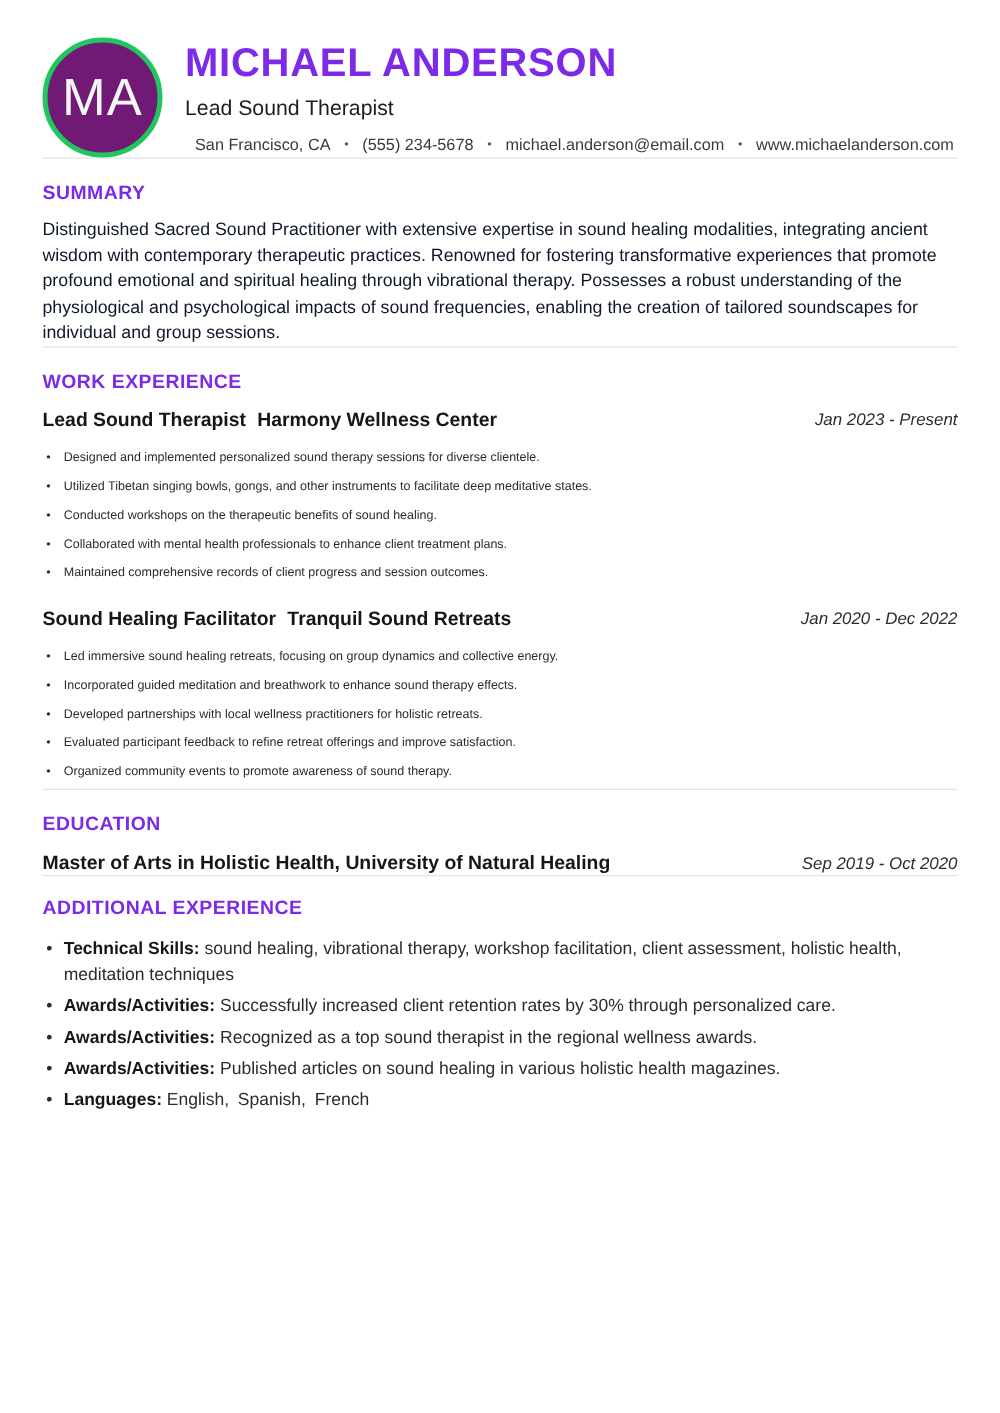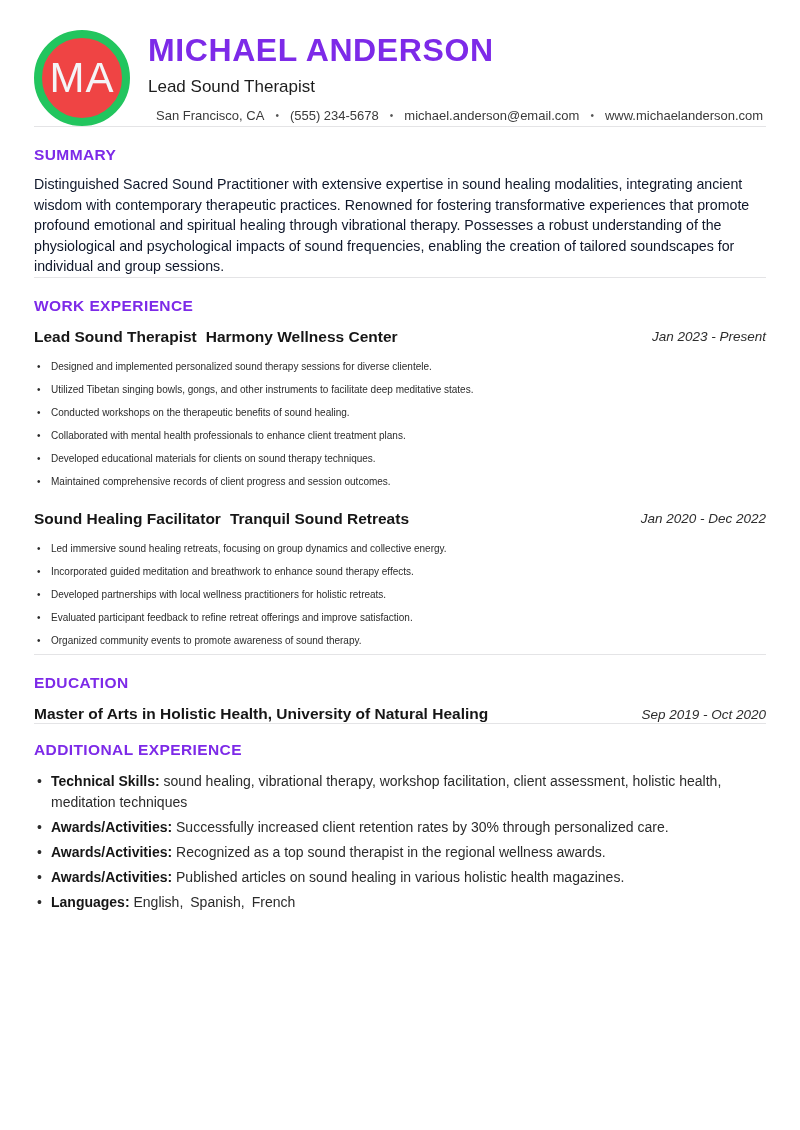--- a/index.html
+++ b/index.html
@@ -12,22 +12,22 @@
     color: #2d2d2d;
   }
   .page { padding: 28px 34px 0 34px; }
 
   
   .header { display: flex; align-items: center; gap: 18px; padding-top: 2px; }
   .avatar {
     flex: 0 0 auto;
     width: 96px; height: 96px;
     border-radius: 50%;
-    background: #ef4444;
-    border: 8px solid #22c55e;
+    background: #701a75;
+    border: 4px solid #22c55e;
     display: flex; align-items: center; justify-content: center;
   }
   .avatar-initials {
     color: #f4f5f7;
     font-size: 42px;
     font-weight: 500;
     letter-spacing: 1px;
   }
   .header-text { flex: 1 1 auto; }
   .name {
@@ -84,21 +84,21 @@
     line-height: 20.5px;
     color: #0f172a;
   }
 
   
   .job { margin-top: 13px; }
   .job + .job { margin-top: 19px; }
   .job-header {
     display: flex;
     justify-content: space-between;
-    align-items: center;
+    align-items: flex-start;
   }
   .job-title-group { font-size: 15.5px; font-weight: bold; color: #161616; }
   .job-company { margin-left: 9px; }
   .job-dates {
     font-size: 13.5px;
     font-style: italic;
     color: #2d2d2d;
     white-space: nowrap;
   }
 
@@ -188,21 +188,20 @@
         <div class="job-title-group">
           <span>Lead Sound Therapist</span><span class="job-company">Harmony Wellness Center</span>
         </div>
         <span class="job-dates">Jan 2023 - Present</span>
       </div>
       <ul class="bullets">
         <li>Designed and implemented personalized sound therapy sessions for diverse clientele.</li>
         <li>Utilized Tibetan singing bowls, gongs, and other instruments to facilitate deep meditative states.</li>
         <li>Conducted workshops on the therapeutic benefits of sound healing.</li>
         <li>Collaborated with mental health professionals to enhance client treatment plans.</li>
-        <li>Developed educational materials for clients on sound therapy techniques.</li>
         <li>Maintained comprehensive records of client progress and session outcomes.</li>
       </ul>
     </div>
 
     <div class="job">
       <div class="job-header">
         <div class="job-title-group">
           <span>Sound Healing Facilitator</span><span class="job-company">Tranquil Sound Retreats</span>
         </div>
         <span class="job-dates">Jan 2020 - Dec 2022</span>

